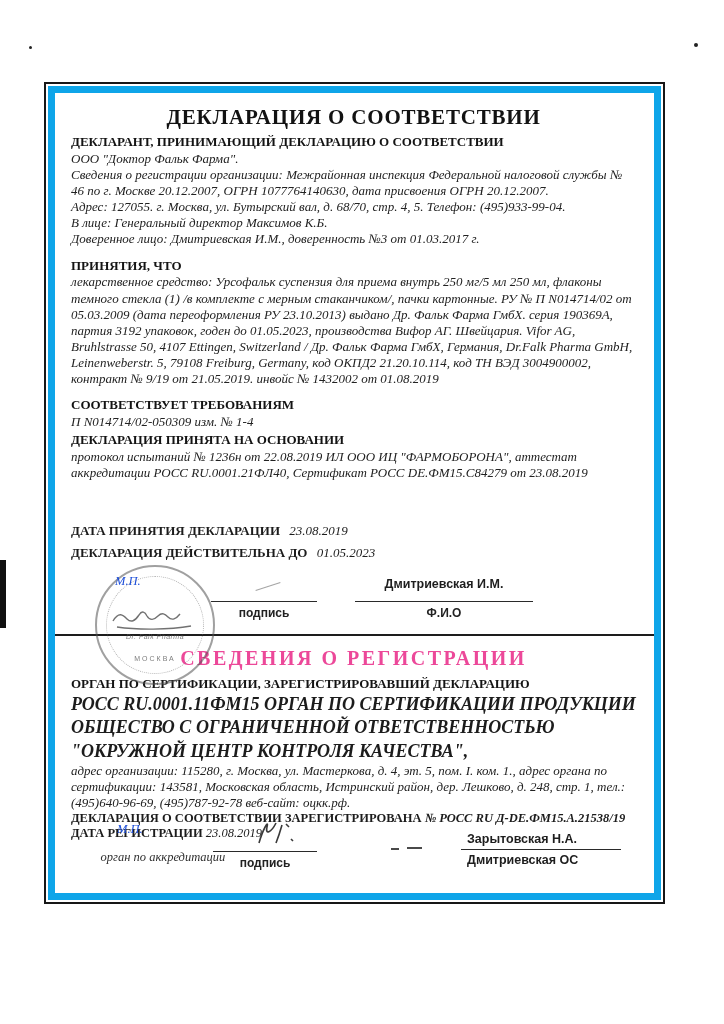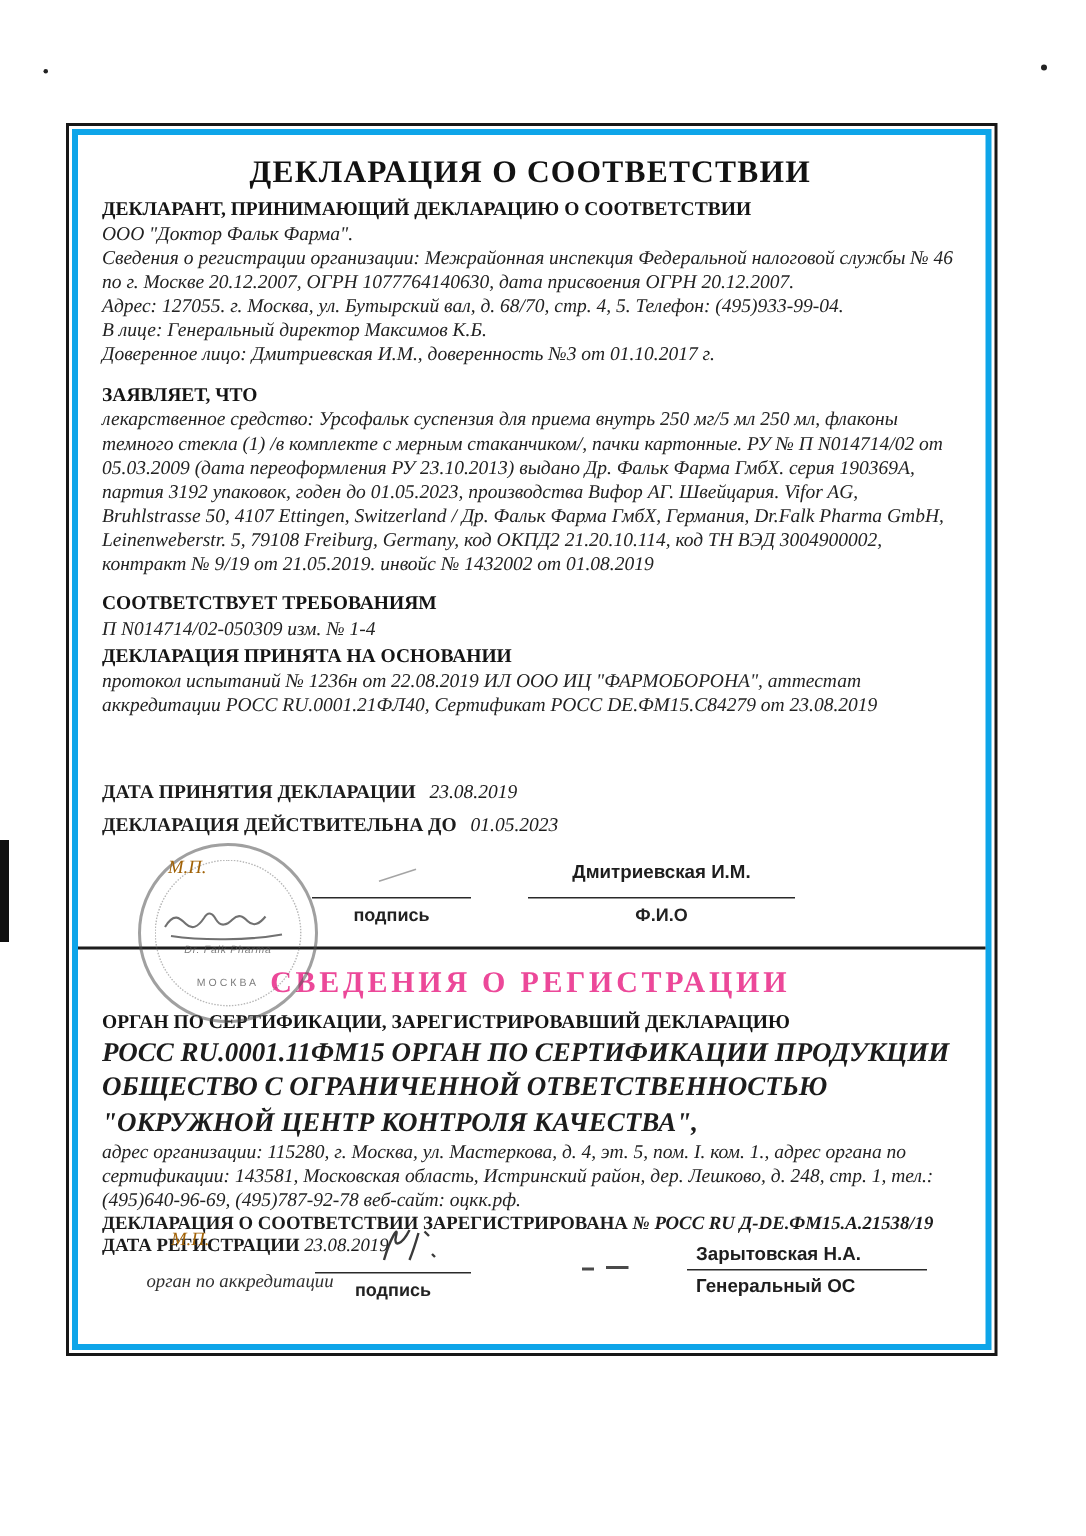--- a/index.html
+++ b/index.html
@@ -10,40 +10,40 @@
   }
   
   .speck{position:absolute;background:#222;border-radius:50%;}
   .edge-bar{position:absolute;left:0;top:560px;width:6px;height:68px;background:#101010;}
   
   .paper{
     position:absolute;left:44px;top:82px;width:617px;height:818px;
     border:2.5px solid #171717;background:#fff;
   }
   .paper-inner{
-    position:absolute;inset:2px;border:4px solid #0ea5e9;
+    position:absolute;inset:2px;border:7px solid #0ea5e9;
   }
   .content{position:absolute;inset:0;}
   
   .doc-title{
     margin:10px 0 4px 0;text-align:center;font-size:21px;font-weight:bold;
     letter-spacing:.8px;color:#121212;
   }
   .flow-top{position:absolute;top:2px;left:16px;right:18px;}
   .h{font-size:13px;font-weight:bold;line-height:1.3;color:#141414;}
   .it{font-style:italic;font-size:13px;line-height:1.24;color:#222;}
   .gap-s{height:10px;}
   .gap-xs{height:2px;}
   
   .date-line{position:absolute;left:16px;font-size:13px;}
   .date-line .lbl{font-weight:bold;}
   .date-line .val{font-style:italic;margin-left:6px;}
   
   .abs{position:absolute;}
-  .mp{font-style:italic;font-size:12.5px;color:#a16207;}
+  .mp{font-style:italic;font-size:12.5px;color:#1d4ed8;}
   .sig-line{border-bottom:1.6px solid #2a2a2a;}
   .sig-label{font-family:"Liberation Sans",sans-serif;font-weight:bold;font-size:12px;color:#222;text-align:center;}
   .sig-name{font-family:"Liberation Sans",sans-serif;font-weight:bold;font-size:12.5px;color:#1e1e1e;}
   .org-lbl{font-style:italic;font-size:12.5px;text-align:center;line-height:1.25;color:#2f2f2f;}
   .faint-dash{position:absolute;width:26px;border-top:1.3px solid rgba(90,90,90,.55);transform:rotate(-18deg);}
   .pen-dash{position:absolute;height:2px;background:#4a4a4a;}
   
   .section-divider{position:absolute;left:0;right:0;top:541px;height:2px;background:#1d1d1d;}
   .flow-reg{position:absolute;top:550px;left:16px;right:18px;}
   .reg-title{text-align:center;font-size:20px;font-weight:bold;letter-spacing:2.5px;margin:4px 0 6px 0;color:#ec4899;}
@@ -75,24 +75,24 @@
   <div class="content">
 
     <div class="flow-top">
       <div class="doc-title">ДЕКЛАРАЦИЯ О СООТВЕТСТВИИ</div>
 
       <div class="h">ДЕКЛАРАНТ, ПРИНИМАЮЩИЙ ДЕКЛАРАЦИЮ О СООТВЕТСТВИИ</div>
       <div class="it">ООО "Доктор Фальк Фарма".</div>
       <div class="it">Сведения о регистрации организации: Межрайонная инспекция Федеральной налоговой службы № 46 по г. Москве 20.12.2007, ОГРН 1077764140630, дата присвоения ОГРН 20.12.2007.</div>
       <div class="it">Адрес: 127055. г. Москва, ул. Бутырский вал, д. 68/70, стр. 4, 5. Телефон: (495)933-99-04.</div>
       <div class="it">В лице: Генеральный директор Максимов К.Б.</div>
-      <div class="it">Доверенное лицо: Дмитриевская И.М., доверенность №3 от 01.10.2017 г.</div>
+      <div class="it">Доверенное лицо: Дмитриевская И.М., доверенность №3 от 01.03.2017 г.</div>
 
       <div class="gap-s"></div>
-      <div class="h">ЗАЯВЛЯЕТ, ЧТО</div>
+      <div class="h">ПРИНЯТИЯ, ЧТО</div>
       <div class="it">лекарственное средство: Урсофальк суспензия для приема внутрь 250 мг/5 мл 250 мл, флаконы темного стекла (1) /в комплекте с мерным стаканчиком/, пачки картонные. РУ № П N014714/02 от 05.03.2009 (дата переоформления РУ 23.10.2013) выдано Др. Фальк Фарма ГмбХ. серия 190369А, партия 3192 упаковок, годен до 01.05.2023, производства Вифор АГ. Швейцария. Vifor AG, Bruhlstrasse 50, 4107 Ettingen, Switzerland / Др. Фальк Фарма ГмбХ, Германия, Dr.Falk Pharma GmbH, Leinenweberstr. 5, 79108 Freiburg, Germany, код ОКПД2 21.20.10.114, код ТН ВЭД 3004900002, контракт № 9/19 от 21.05.2019. инвойс № 1432002 от 01.08.2019</div>
 
       <div class="gap-s"></div>
       <div class="h">СООТВЕТСТВУЕТ ТРЕБОВАНИЯМ</div>
       <div class="it">П N014714/02-050309 изм. № 1-4</div>
       <div class="gap-xs"></div>
       <div class="h">ДЕКЛАРАЦИЯ ПРИНЯТА НА ОСНОВАНИИ</div>
       <div class="it">протокол испытаний № 1236н от 22.08.2019 ИЛ ООО ИЦ "ФАРМОБОРОНА", аттестат аккредитации РОСС RU.0001.21ФЛ40, Сертификат РОСС DE.ФМ15.С84279 от 23.08.2019</div>
     </div>
 
@@ -142,17 +142,17 @@
     <div class="abs org-lbl" style="left:38px;top:757px;width:140px;">орган по аккредитации</div>
     <svg class="abs" width="54" height="34" viewBox="0 0 54 34" style="left:196px;top:722px;">
       <path d="M8 28 C12 14, 18 4, 16 12 C14 20, 20 18, 25 8 M31 10 c-2 7 -4 13 -6 18 M35 9 l3 3 M40 24 l2 2" stroke="#3a3a3a" stroke-width="1.6" fill="none"></path>
     </svg>
     <div class="abs sig-line" style="left:158px;top:740px;width:104px;height:18px;"></div>
     <div class="abs sig-label" style="left:158px;top:763px;width:104px;">подпись</div>
     <div class="pen-dash" style="left:336px;top:755px;width:8px;"></div>
     <div class="pen-dash" style="left:352px;top:754px;width:15px;"></div>
     <div class="abs sig-name" style="left:412px;top:739px;">Зарытовская Н.А.</div>
     <div class="abs sig-line" style="left:406px;top:738px;width:160px;height:18px;"></div>
-    <div class="abs sig-name" style="left:412px;top:760px;">Генеральный ОС</div>
+    <div class="abs sig-name" style="left:412px;top:760px;">Дмитриевская ОС</div>
 
   </div>
   </div>
 </div>
 
 </body></html>

